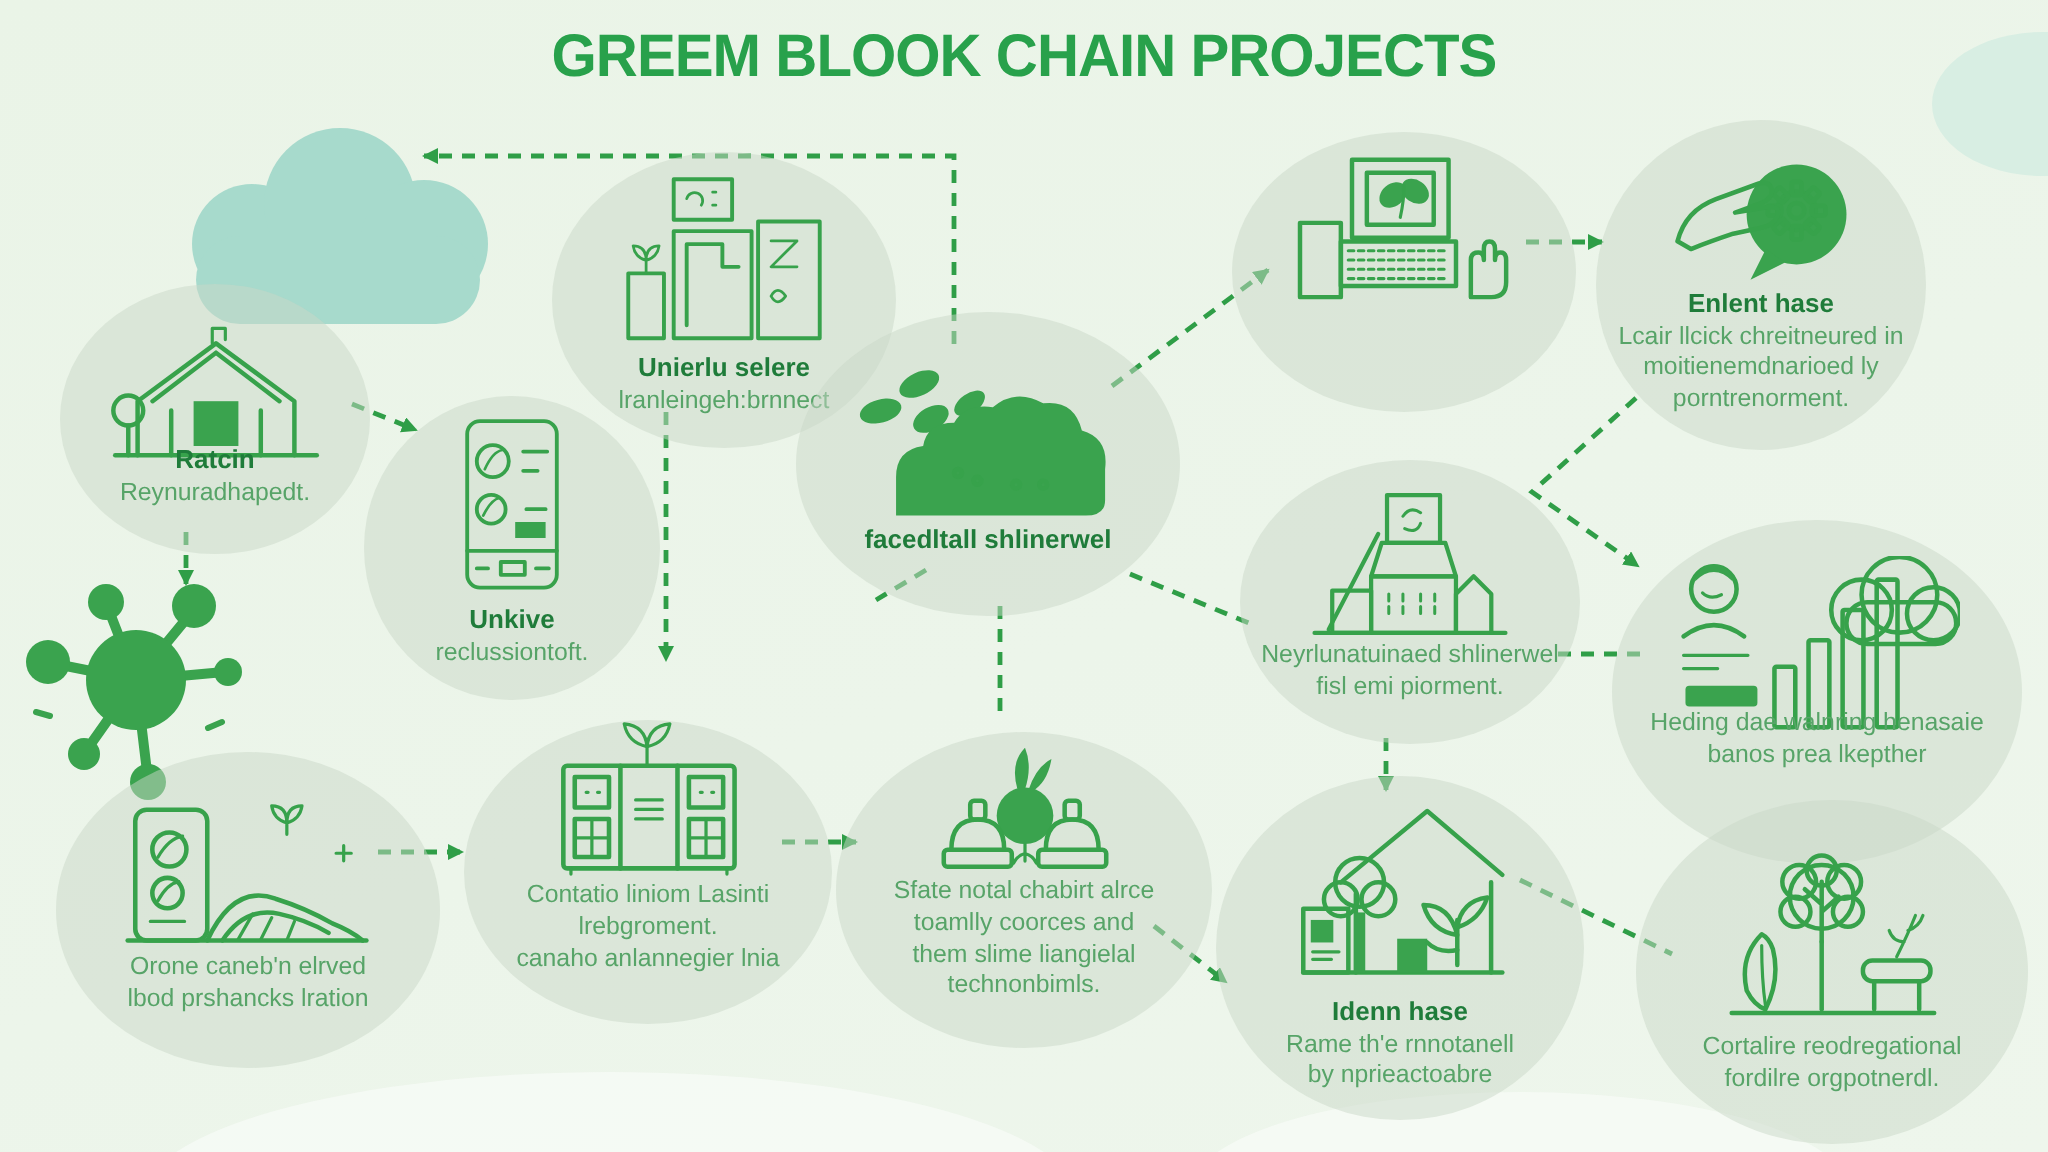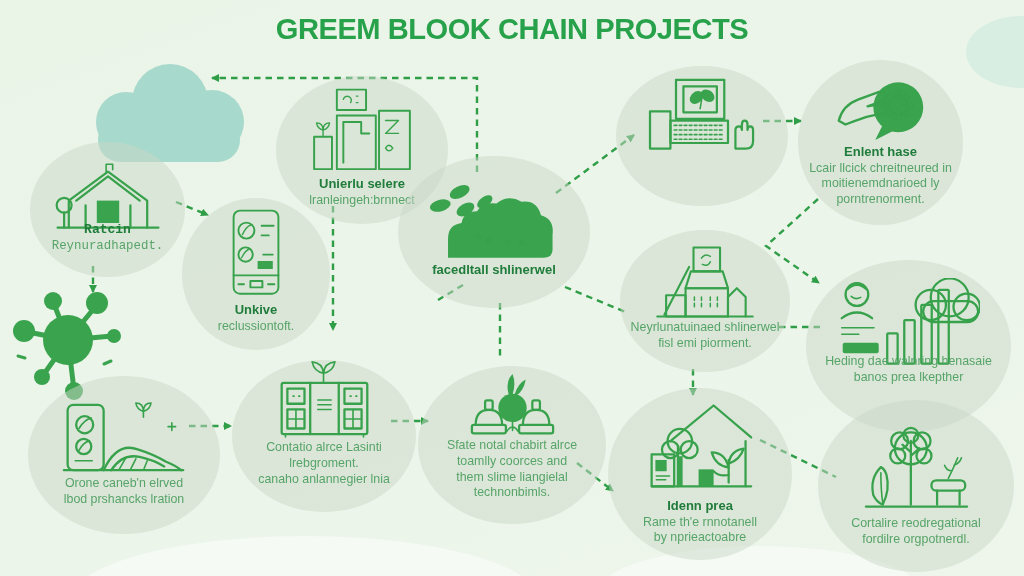--- a/index.html
+++ b/index.html
@@ -84,21 +84,21 @@
     <path class="dash" d="M500,303 L500,358"></path>
     <path class="dash" d="M463,285 L438,300"></path>
     <path class="dash" d="M693,369 L693,395" marker-end="url(#ah)"></path>
     <path class="dash" d="M189,426 L231,426" marker-end="url(#ah)"></path>
     <path class="dash" d="M391,421 L428,421" marker-end="url(#ah)"></path>
     <path class="dash" d="M577,463 L613,491" marker-end="url(#ah)"></path>
     <path class="dash" d="M760,440 L836,477"></path>
     <path class="dash" d="M93,266 L93,292" marker-end="url(#ah)"></path>
   </svg>
 
-  <div class="node" style="left:30px; top:142px; width:155px; height:135px;font-family:Liberation Mono, monospace;">
+  <div class="node" style="left:30px; top:142px; width:155px; height:135px;">
     <div class="blob"></div>
     <svg class="icon ic" style="margin-top:14px;" width="112" height="78" viewBox="0 0 120 82">
       <path d="M18,76 V47 L60,16 L102,47 V76"></path>
       <path d="M26,47 L60,21 L94,47"></path>
       <rect x="48" y="47" width="24" height="24" class="fill"></rect>
       <path d="M36,52 V76 M84,52 V76"></path>
       <path d="M58,16 V8 M58,8 h7 v6" class="thin"></path>
       <circle cx="13" cy="52" r="8"></circle>
       <path d="M13,60 V76"></path>
       <path d="M6,76 H114"></path>
@@ -311,21 +311,21 @@
       <rect x="14" y="52" width="18" height="20"></rect>
         <path d="M14,62 H32 M23,52 V72" class="thin"></path>
       <rect x="74" y="30" width="18" height="16"></rect>
         <path d="M80,38 h1 M86,38 h1" class="thin"></path>
       <rect x="74" y="52" width="18" height="20"></rect>
         <path d="M74,62 H92 M83,52 V72" class="thin"></path>
       <path d="M12,78 v3 M94,78 v3" class="thin"></path>
     </svg>
     <div class="label" style="top:80px;">
 
-      <div>Contatio alrce Lasinti</div>
+      <div>Contatio liniom Lasinti</div>
       <div>lrebgroment.</div>
       <div>canaho anlannegier lnia</div>
     </div>
   </div>
 
   <div class="node" style="left:418px; top:366px; width:188px; height:158px;">
     <div class="blob"></div>
     <svg class="icon ic" style="margin-top:6px;" width="95" height="68" viewBox="0 0 100 72">
       <path class="fill" d="M46,24 Q42,10 50,2 Q54,12 50,24 Z M52,24 Q56,12 64,8 Q62,20 54,25 Z"></path>
       <circle class="fill" cx="50" cy="38" r="15"></circle>
@@ -357,21 +357,21 @@
       <path d="M88,78 Q74,76 70,62 Q84,62 88,78 Z M88,74 Q100,70 104,58 Q90,60 88,74 Z M88,86 Q78,88 72,82"></path>
       <rect x="6" y="64" width="24" height="34"></rect>
       <rect class="fill" x="10" y="70" width="12" height="12"></rect>
       <path d="M11,87 h14 M11,91 h10" class="thin"></path>
       <circle cx="36" cy="50" r="13"></circle>
         <circle cx="26" cy="59" r="9"></circle>
         <circle cx="46" cy="59" r="9"></circle>
       <path class="fill" d="M33,66 h6 v32 h-6 Z"></path>
     </svg>
     <div class="label" style="top:110px;">
-      <div class="heading">Idenn prea</div>
+      <div class="heading">Idenn hase</div>
       <div>Rame th'e rnnotanell</div>
       <div>by nprieactoabre</div>
     </div>
   </div>
 
   <div class="node" style="left:818px; top:400px; width:196px; height:172px;">
     <div class="blob"></div>
     <svg class="icon ic" style="margin-top:24px;" width="108" height="90" viewBox="0 0 115 96">
       <path d="M4,88 H112"></path>
       <g class="fill">

